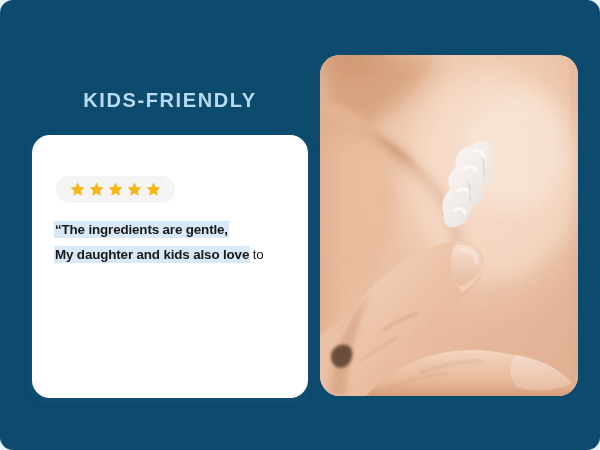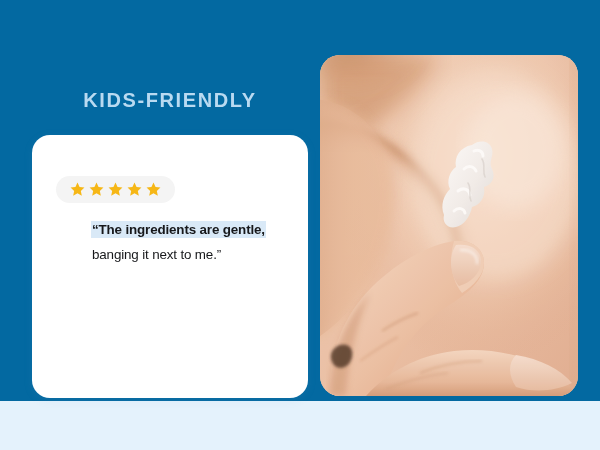--- a/index.html
+++ b/index.html
@@ -10,22 +10,23 @@
     width: 600px;
     height: 450px;
     overflow: hidden;
     font-family: "Liberation Sans", sans-serif;
     background: #e4f2fc;
   }
 
   #stage {
     position: relative;
     width: 600px;
-    height: 401px;
-    background: #0369a1;
+    height: 450px;
+    background: #0c4a6e;
+    border-radius: 13px;
   }
 
   
   #eyebrow {
     position: absolute;
     left: 32px;
     top: 90px;
     width: 276px;
     text-align: center;
     font-size: 20px;
@@ -76,21 +77,21 @@
   #quote {
     position: absolute;
     left: 23px;
     top: 82px;
     width: 244px;
     font-size: 13.4px;
     color: #17181b;
     line-height: 25px;
     letter-spacing: -0.15px;
   }
-  #quote .ln { white-space: nowrap; margin-left: 37px; }
+  #quote .ln { white-space: nowrap; }
   #quote b {
     font-weight: 700;
     background: #d9e9f7;
     box-shadow: 0 0 0 1px #d9e9f7;
   }
 
   
   #photo {
     position: absolute;
     left: 320px;
@@ -135,21 +136,21 @@
       </span>
       <span class="star" style="display: block;">
         <svg viewBox="0 0 24 24" fill="currentColor">
             <path d="M12 2.2l2.9 6.3 6.9.8-5.1 4.7 1.4 6.8L12 17.4 5.9 20.8l1.4-6.8L2.2 9.3l6.9-.8z"></path>
           </svg>
       </span>
     </div>
 
     <div id="quote">
         <div class="ln"><b>“The ingredients are gentle,</b></div>
-        <div class="ln"><span>banging it next to me.”</span></div>
+        <div class="ln"><b>My daughter and kids also love</b><span> to</span></div>
       </div>
 
   </div>
 
   <div id="photo">
     <svg viewBox="0 0 258 341" preserveAspectRatio="xMidYMid slice">
       <defs>
         <linearGradient id="skinBase" x1="0" y1="0" x2="1" y2="1">
           <stop offset="0%" stop-color="#f0cdb4"></stop>
           <stop offset="45%" stop-color="#eec5ab"></stop>

